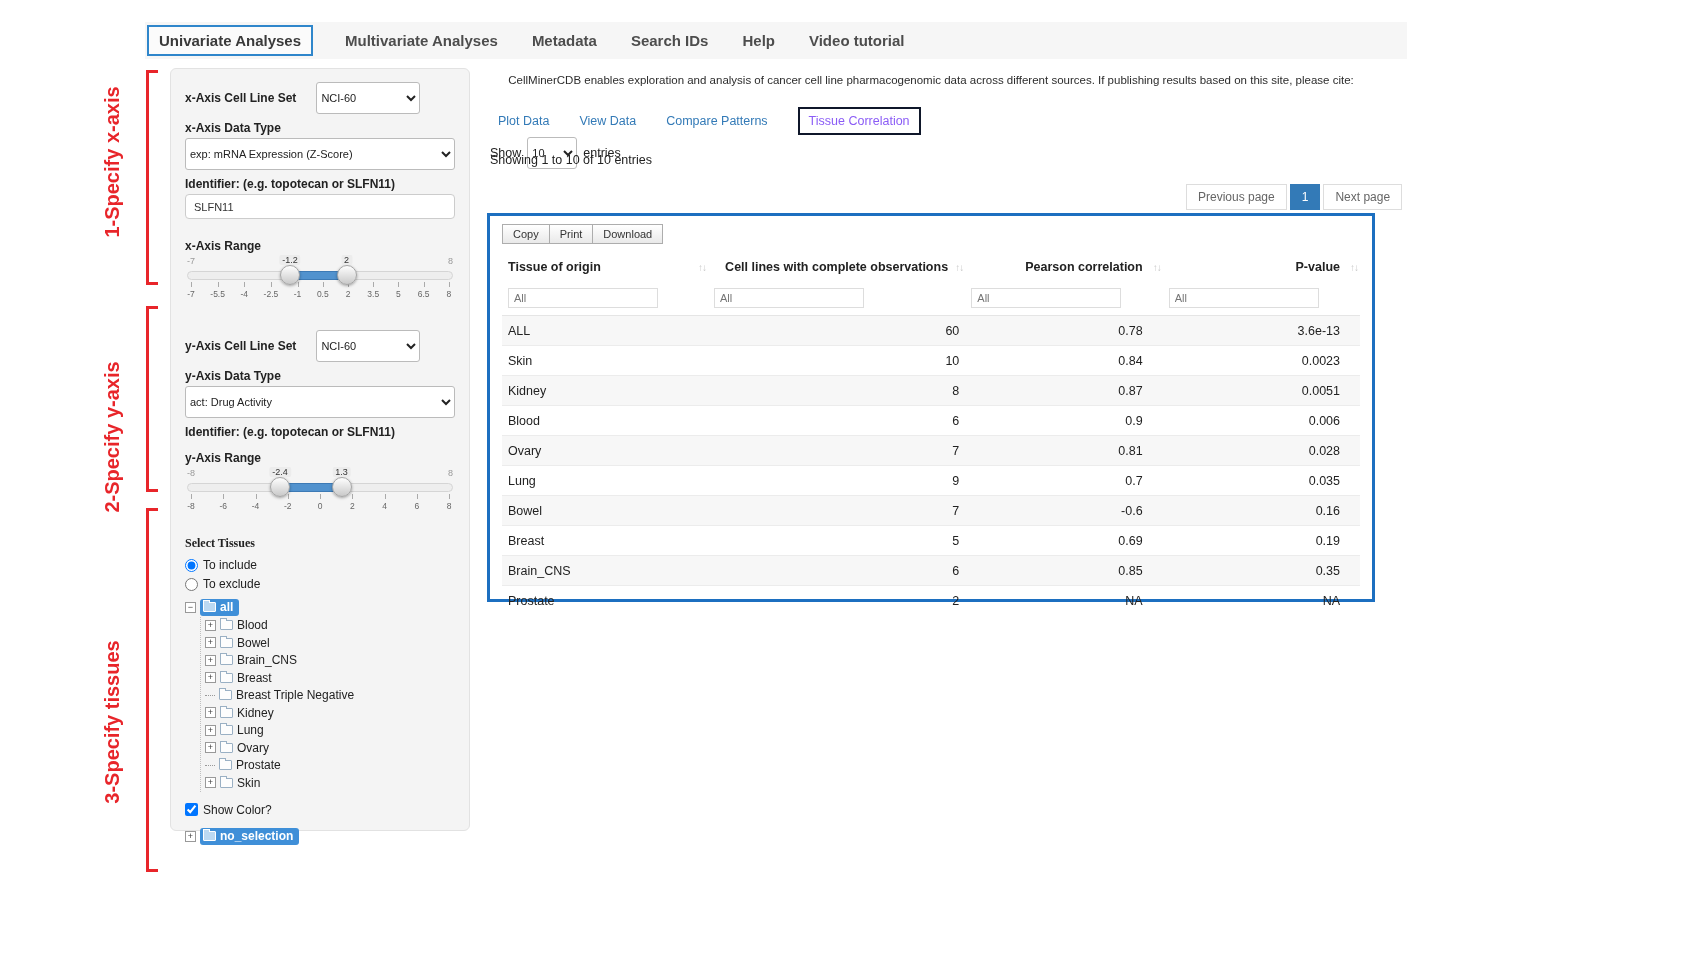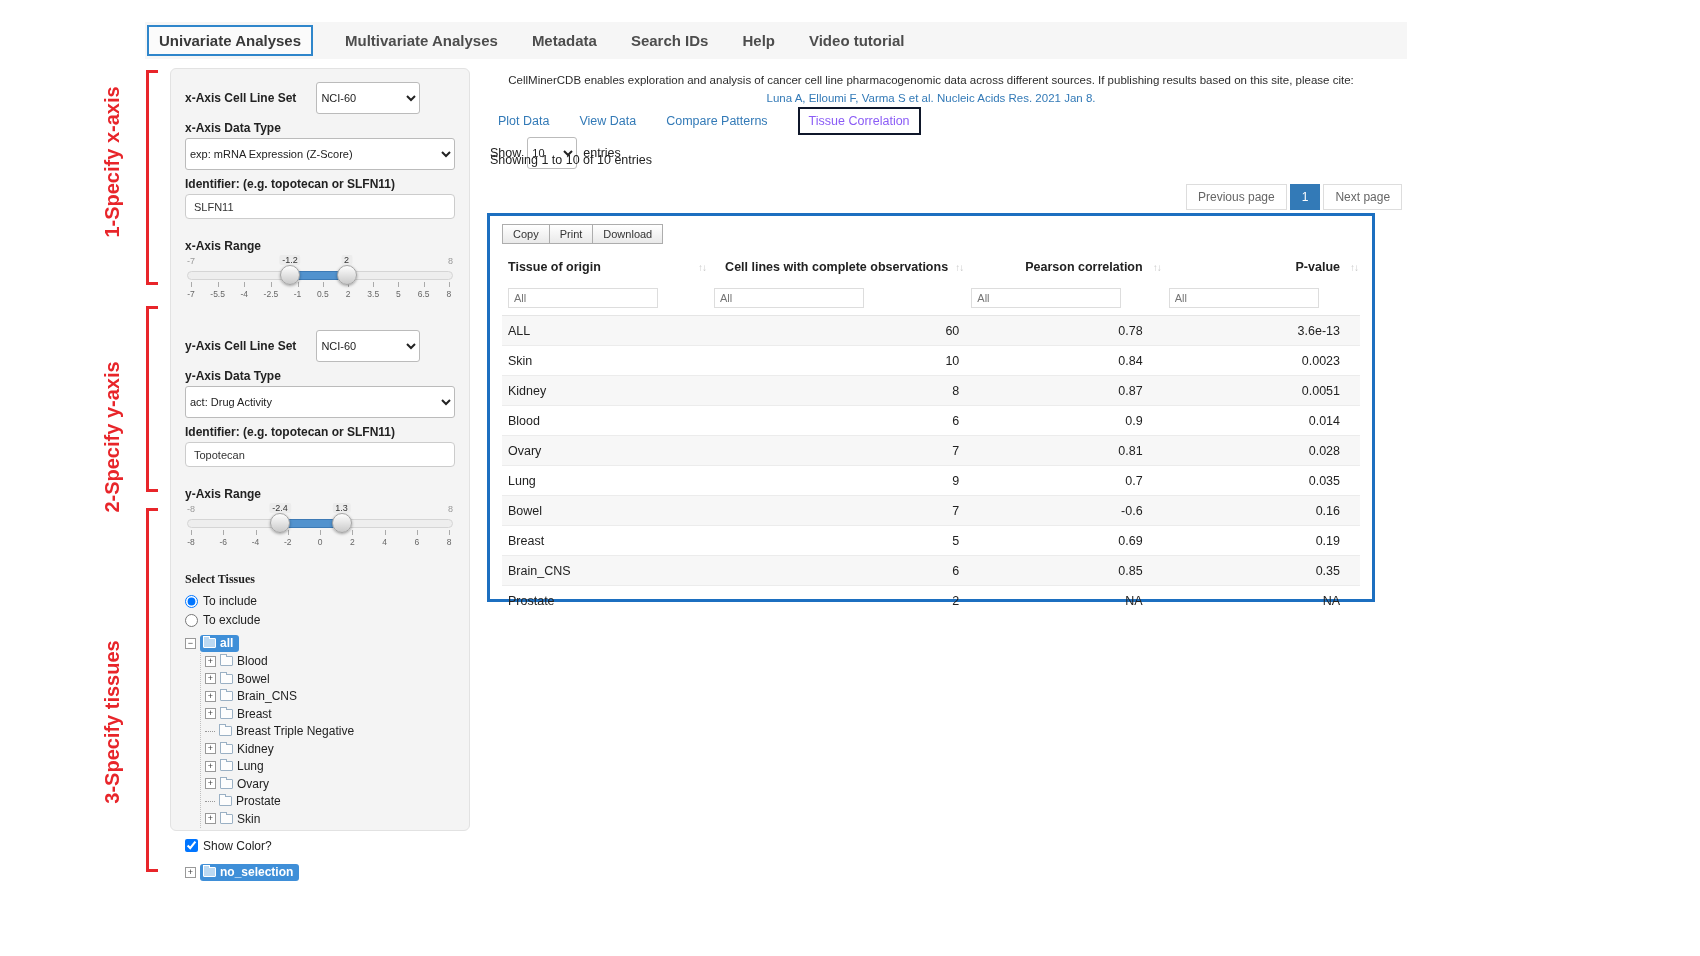--- a/index.html
+++ b/index.html
@@ -172,21 +172,20 @@
       <span class="lbl">y-Axis Cell Line Set</span>
       <select style="width:104px;">
         <option>NCI-60</option>
       </select>
     </div>
     <div class="lbl">y-Axis Data Type</div>
     <select class="select-full">
       <option>act: Drug Activity</option>
     </select>
     <div class="lbl">Identifier: (e.g. topotecan or SLFN11)</div>
-    <input type="text" value="Topotecan" style="">
     <div class="lbl" style="margin-top:12px;">y-Axis Range</div>
     <div class="irs">
       <span class="endlab">-8</span>
       <span class="endlab right">8</span>
       <span class="hlab" style="left:35%;">-2.4</span>
       <span class="hlab" style="left:58.1%;">1.3</span>
       <div class="track"></div>
       <div class="bar" style="left:35%; width:23.1%;"></div>
       <div class="handle" style="left:35%;"></div>
       <div class="handle" style="left:58.1%;"></div>
@@ -286,21 +285,20 @@
     <span class="expander plus"></span>
     <span class="sel-node">
       <span class="folder"></span>
       <span>no_selection</span>
     </span>
   </div>
 </div>
 
 <div class="citation">
   <div>CellMinerCDB enables exploration and analysis of cancer cell line pharmacogenomic data across different sources. If publishing results based on this site, please cite:</div>
-  <div class="cit-link">Luna A, Elloumi F, Varma S et al. Nucleic Acids Res. 2021 Jan 8.</div>
 </div>
 
 <div class="subtabs">
   <span class="subtab">Plot Data</span>
   <span class="subtab">View Data</span>
   <span class="subtab">Compare Patterns</span>
   <span class="subtab active">Tissue Correlation</span>
 </div>
 
 <div class="show-row">
@@ -369,21 +367,21 @@
       <tr>
         <td class="c1">Kidney</td>
         <td class="c2">8</td>
         <td class="c3">0.87</td>
         <td class="c4">0.0051</td>
       </tr>
       <tr>
         <td class="c1">Blood</td>
         <td class="c2">6</td>
         <td class="c3">0.9</td>
-        <td class="c4">0.014</td>
+        <td class="c4">0.006</td>
       </tr>
       <tr>
         <td class="c1">Ovary</td>
         <td class="c2">7</td>
         <td class="c3">0.81</td>
         <td class="c4">0.028</td>
       </tr>
       <tr>
         <td class="c1">Lung</td>
         <td class="c2">9</td>

